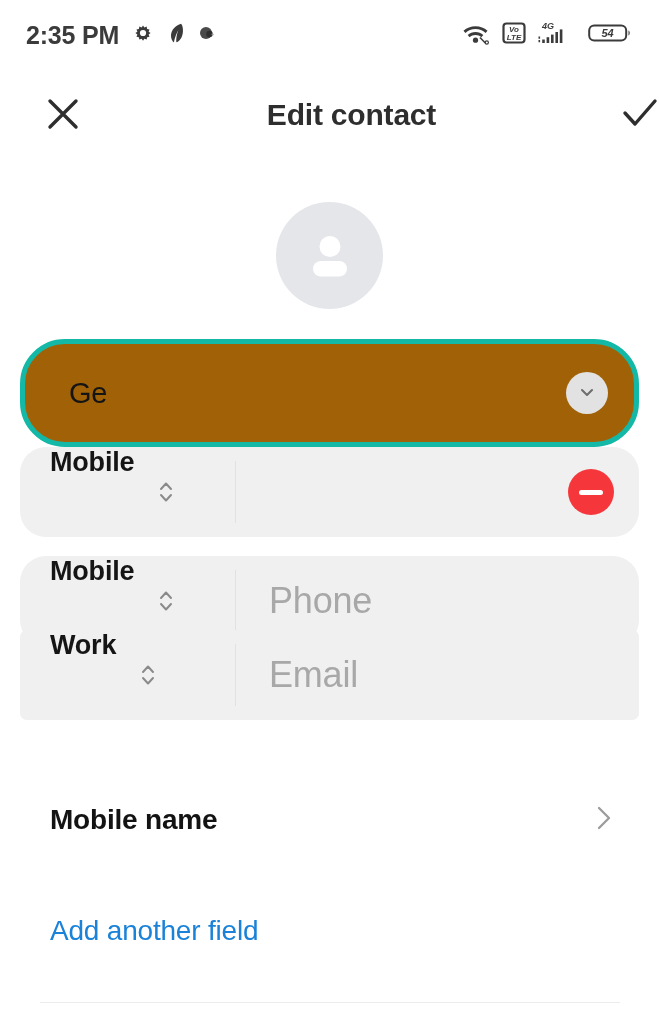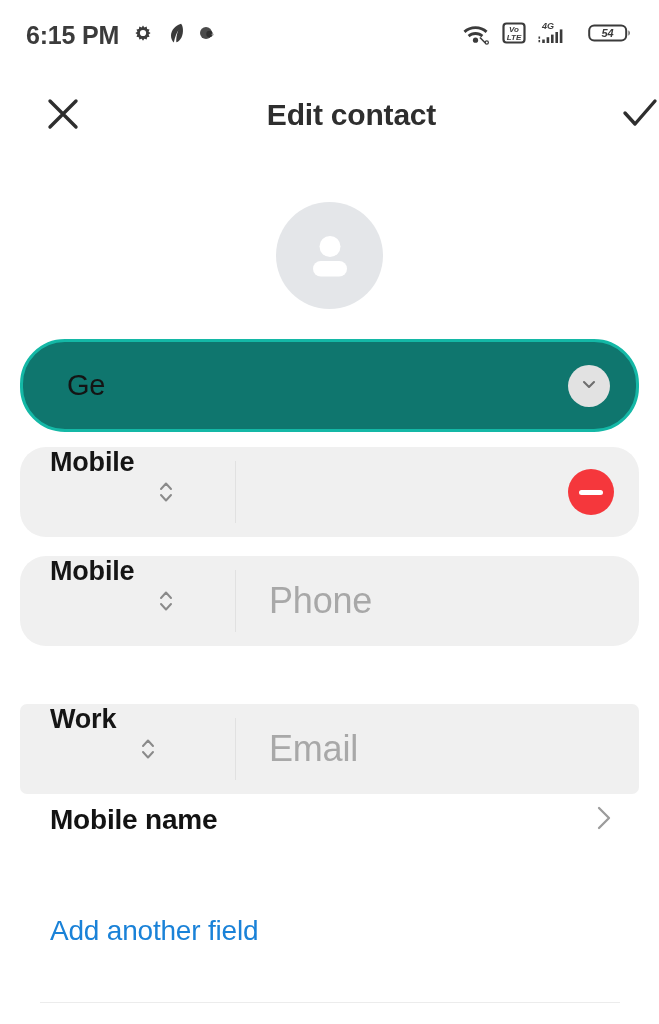--- a/index.html
+++ b/index.html
@@ -79,24 +79,24 @@
     position: absolute;
     left: 20px;
     width: 619px;
     height: 90px;
     background: #f0f0f0;
     border-radius: 26px;
     display: flex;
     align-items: center;
   }
   .field.focused {
-    background: #0f766e;
-    border: 3px solid #14b8a6;
+    background: #a16207;
+    border: 5px solid #14b8a6;
     border-radius: 45px;
-    height: 93px;
+    height: 108px;
   }
   .name-value {
     padding-left: 44px;
     font-size: 29px;
     color: #141414;
     letter-spacing: -0.2px;
   }
   .name-spacer { flex: 1; }
   .circle-btn {
     width: 42px; height: 42px;
@@ -197,21 +197,21 @@
     background: #ececec;
   }
 </style>
 </head>
 <body>
 
 <div id="app">
 
   <div class="statusbar">
     <div class="sb-left">
-      <span class="sb-time">6:15 PM</span>
+      <span class="sb-time">2:35 PM</span>
       <span class="sb-ico">
         <svg width="22" height="22" viewBox="0 0 24 24">
           <path fill="#3b3b3b" d="M12 0.8l1.5 2.2 2.5-1 0.5 2.6 2.6 0.5-1 2.5 2.2 1.5-2.2 1.5 1 2.5-2.6 0.5-0.5 2.6-2.5-1L12 17.4l-1.5-2.2-2.5 1-0.5-2.6-2.6-0.5 1-2.5L3.7 9.1l2.2-1.5-1-2.5 2.6-0.5 0.5-2.6 2.5 1z" transform="translate(0,3) scale(1)"></path>
           <circle cx="12" cy="12" r="3.4" fill="#ffffff"></circle>
         </svg>
       </span>
       <span class="sb-ico">
         <svg width="19" height="22" viewBox="0 0 20 24">
           <path fill="#3b3b3b" d="M15 2c-6 1.5-11 7-11 13 0 3 1.2 5.6 3.2 7.3C7.6 20 9 14 12 9c-2 5-2.5 9.5-2.2 13.2C14.8 20.5 17.5 14 17 7.5 16.8 5 16 3.2 15 2z"></path>
         </svg>
@@ -332,21 +332,21 @@
           <path d="M5 17 L10 22.5 L15 17" stroke="#8a8a8a" stroke-width="2" fill="none" stroke-linecap="round" stroke-linejoin="round"></path>
         </svg>
       </span>
     </div>
     <div class="divider-v"></div>
     <div class="value-cell">
       <span class="placeholder">Phone</span>
     </div>
   </div>
 
-  <div class="field" style="top:704px;border-radius:7px;">
+  <div class="field" style="top:630px;border-radius:7px;">
     <div class="type-cell">
       <span class="type-label">Work</span>
       <span class="type-arrows">
         <svg width="20" height="28" viewBox="0 0 20 28">
           <path d="M5 11 L10 5.5 L15 11" stroke="#8a8a8a" stroke-width="2" fill="none" stroke-linecap="round" stroke-linejoin="round"></path>
           <path d="M5 17 L10 22.5 L15 17" stroke="#8a8a8a" stroke-width="2" fill="none" stroke-linecap="round" stroke-linejoin="round"></path>
         </svg>
       </span>
     </div>
     <div class="divider-v"></div>

